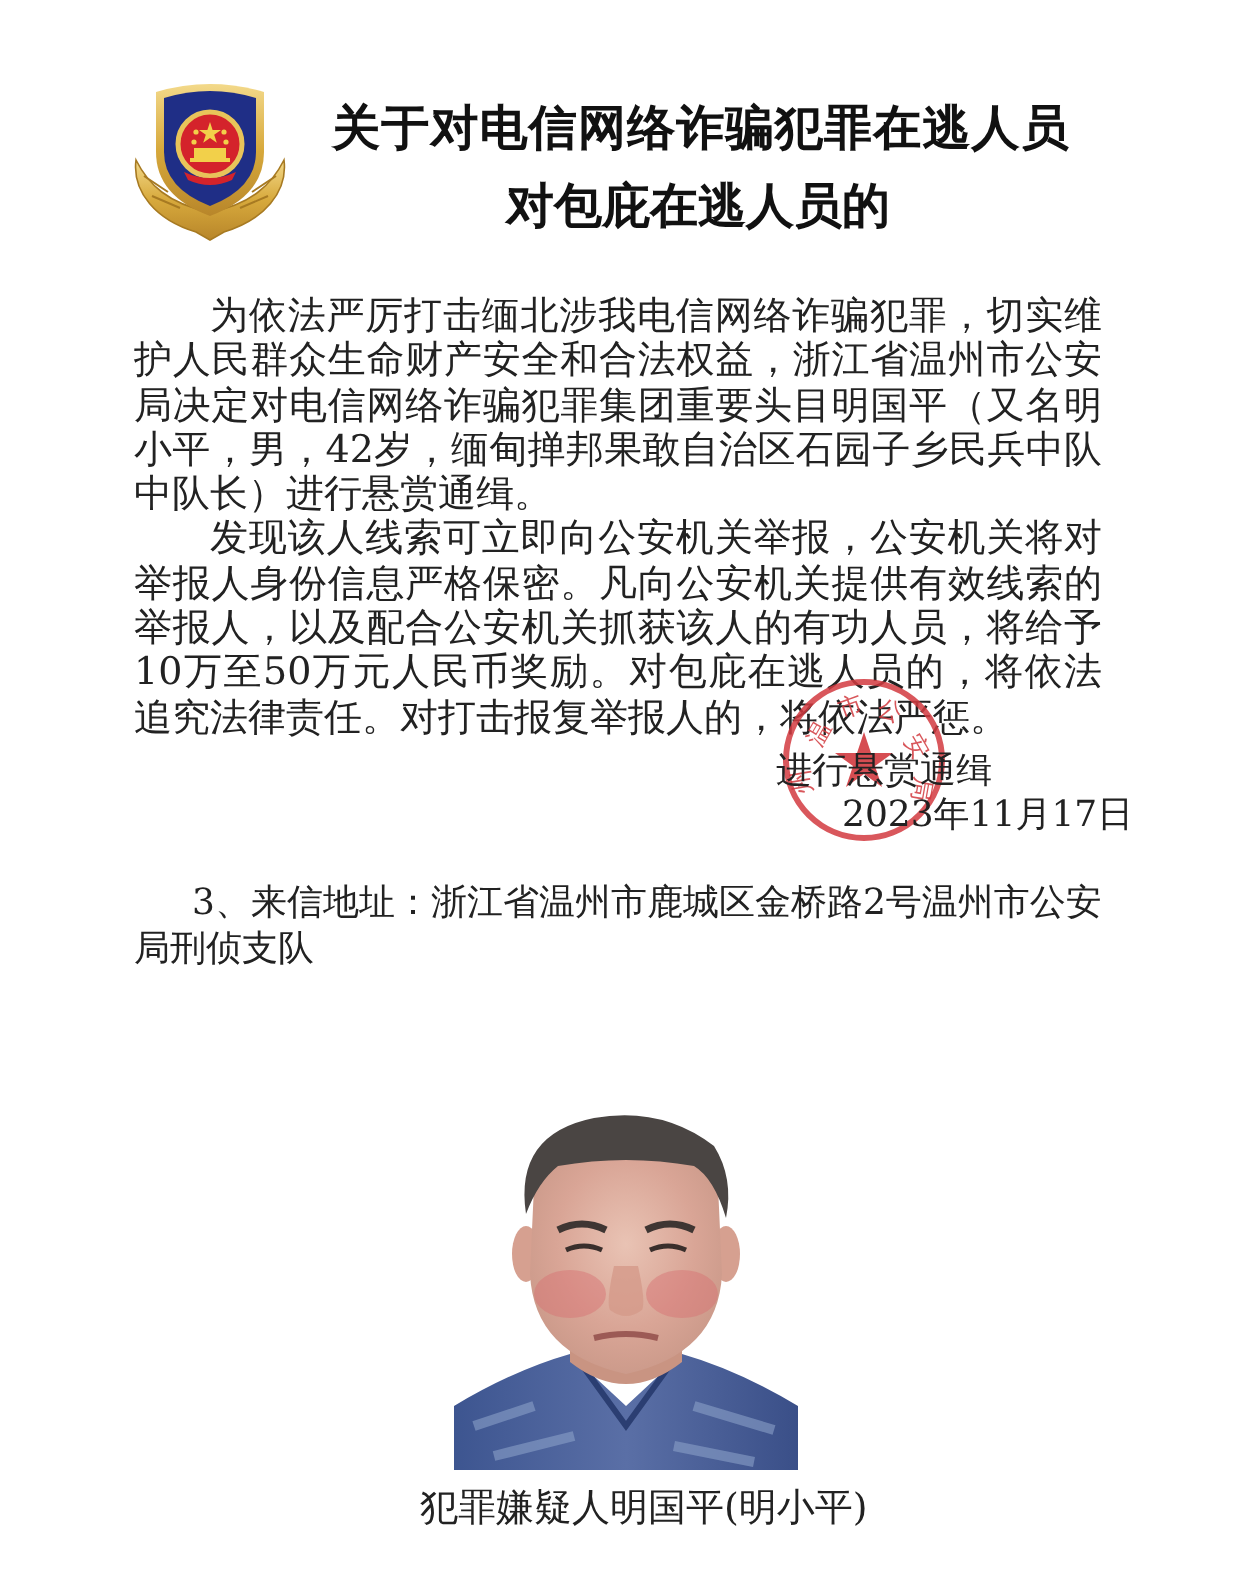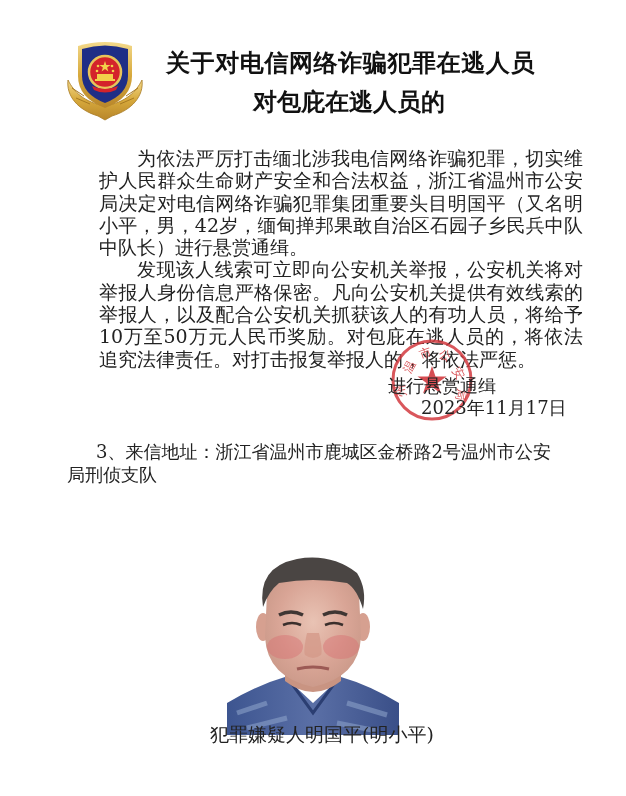--- a/index.html
+++ b/index.html
@@ -4,30 +4,30 @@
 <style>
   html, body { margin: 0; padding: 0; background: #ffffff; }
   body {
     width: 626px; height: 796px; position: relative; overflow: hidden;
     font-family: "DejaVu Serif", "Liberation Serif", serif;
     color: #1c1c1c;
   }
   .emblem { position: absolute; left: 62px; top: 36px; width: 86px; height: 86px; }
   .title {
     position: absolute; left: 0; width: 626px; text-align: center;
-    font-family: Liberation Mono, monospace;
+    font-family: Liberation Serif, serif;
     font-weight: bold; color: #111;
   }
   .title-1 { top: 50px; left: 166px; width: 372px; text-align: left; font-size: 24px; letter-spacing: 0.6px; line-height: 30px; }
   .title-2 { top: 89px; left: 253px; width: 200px; text-align: left; font-size: 24px; letter-spacing: 0px; line-height: 30px; }
 
   .body-text {
     position: absolute; left: 67px; top: 147px; width: 484px;
     font-size: 19px; line-height: 22.3px; letter-spacing: 0px;
-    text-align: justify; color: #222; margin-left: 32px;
+    text-align: justify; color: #222;
   }
   .body-text p { margin: 0; text-indent: 38px; }
 
   .seal {
     position: absolute; left: 390px; top: 338px; width: 84px; height: 84px;
   }
   .sign {
     position: absolute; font-size: 18px; color: #222; line-height: 20px; white-space: nowrap;
   }
   .sign-org { left: 388px; top: 376px; letter-spacing: 0px; }
@@ -39,21 +39,21 @@
   }
   .contacts .line { white-space: nowrap; }
   .contacts .indent { padding-left: 29px; }
   .contacts .wrap { white-space: normal; }
 
   .photo {
     position: absolute; left: 227px; top: 553px; width: 172px; height: 182px;
     overflow: hidden; background: #ffffff;
   }
   .caption {
-    position: absolute; left: 210px; top: 722px; width: 206px;
+    position: absolute; left: 210px; top: 742px; width: 206px;
     font-size: 19px; line-height: 24px; color: #222; text-align: left; white-space: nowrap;
   }
 </style>
 </head>
 <body>
 
 <div class="emblem">
   <svg width="86" height="86" viewBox="0 0 86 86">
     <defs>
       <linearGradient id="gold" x1="0" y1="0" x2="0" y2="1">

